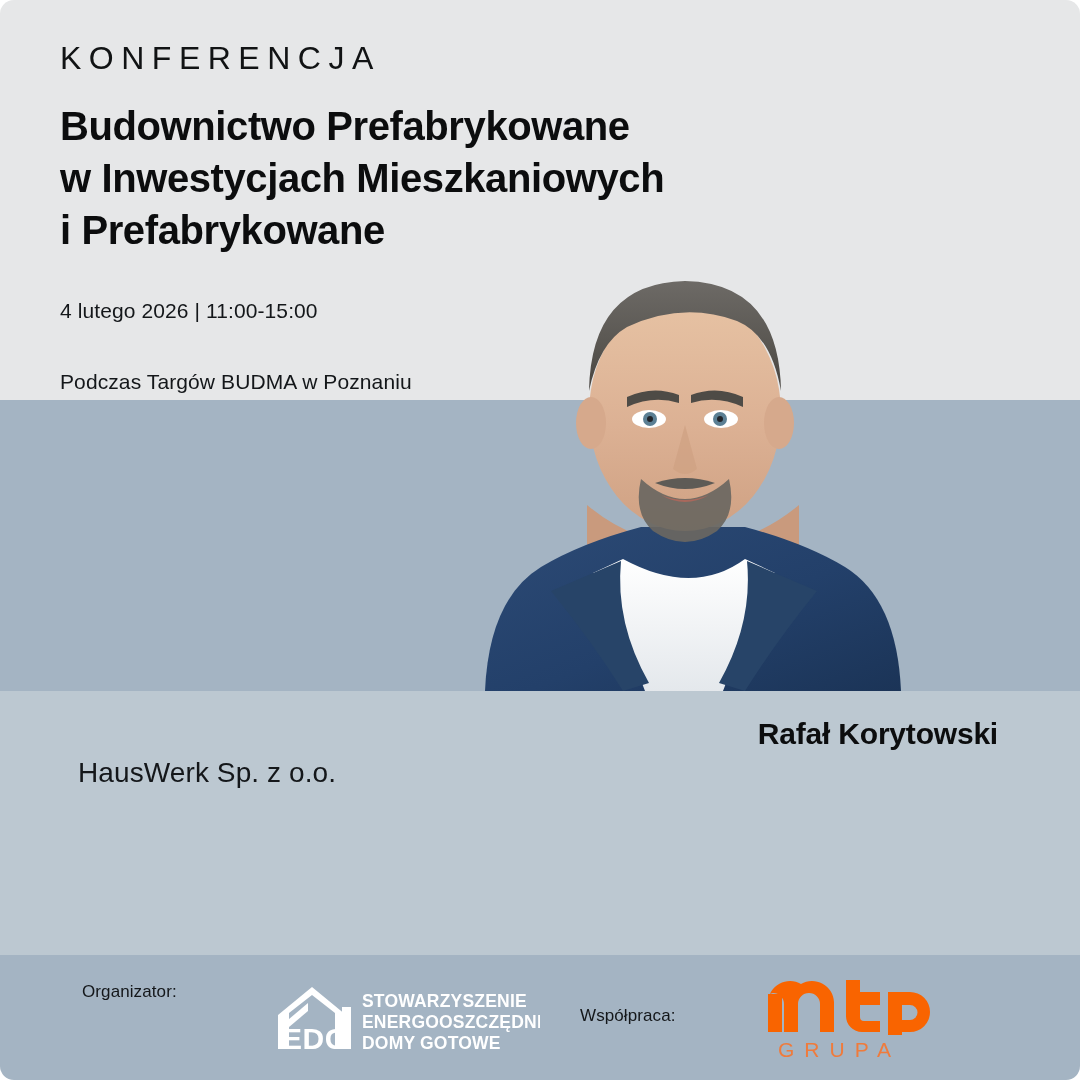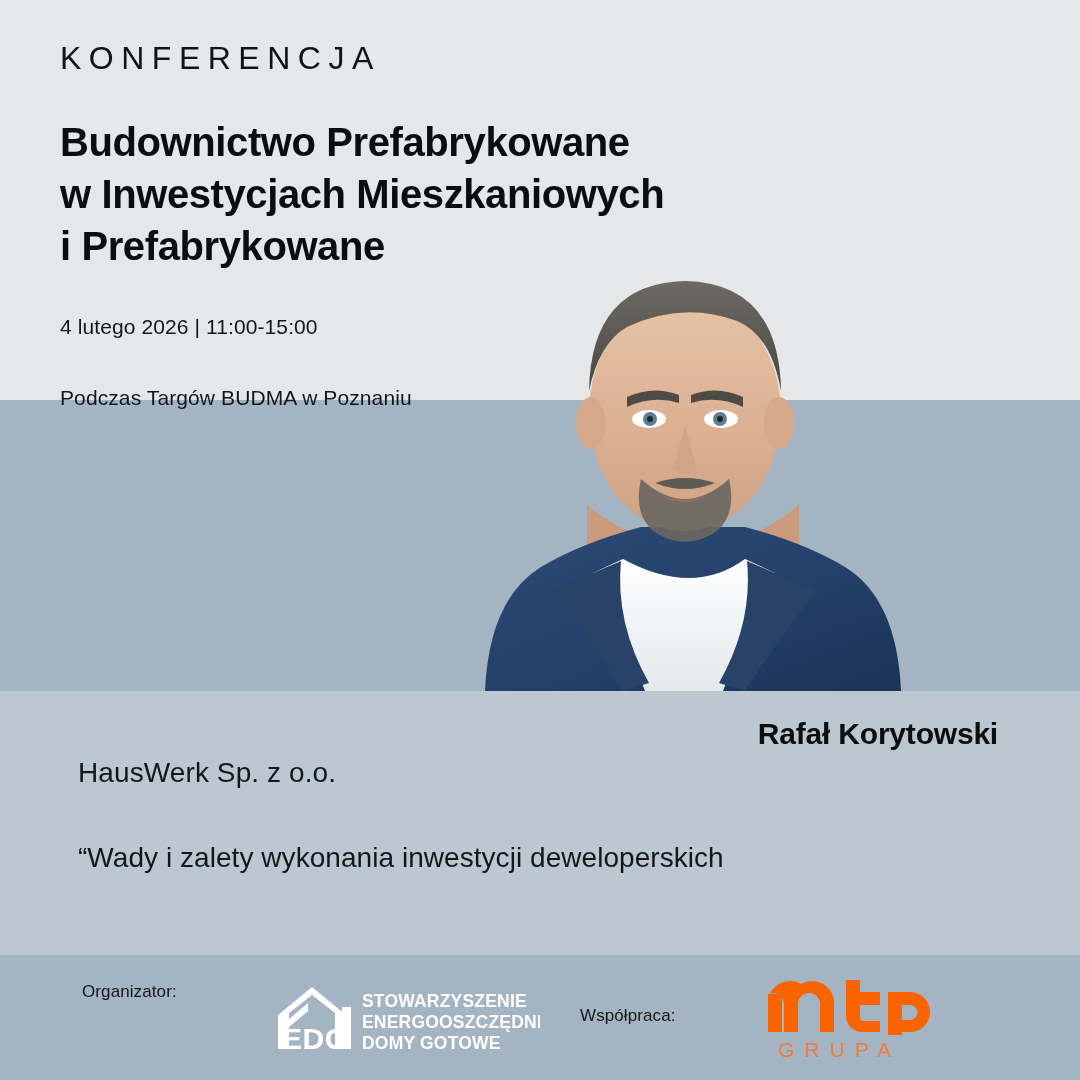--- a/index.html
+++ b/index.html
@@ -7,20 +7,21 @@
     width:1080px; height:1080px;
     font-family:"Liberation Sans", sans-serif;
     background:#ffffff;
     overflow:hidden;
   }
 
   .poster {
     position:relative;
     width:1080px; height:1080px;
     overflow:hidden;
+    border-radius:14px;
   }
 
   
   .band { position:absolute; left:0; width:1080px; }
   .band-top    { top:0;    height:400px; background:#e6e7e8; }
   .band-mid    { top:400px; height:291px; background:#a4b4c3; }
   .band-speaker{ top:691px; height:264px; background:#bcc8d1; }
   .band-footer { top:955px; height:125px; background:#a4b4c3; }
 
   
@@ -29,21 +30,21 @@
   .kicker {
     font-size:32px;
     font-weight:400;
     letter-spacing:7.5px;
     color:#111314;
     line-height:1;
     white-space:nowrap;
   }
 
   .title {
-    margin-top:42px;
+    margin-top:26px;
     font-size:40px;
     font-weight:700;
     color:#0c0d0e;
     line-height:1.30;
     letter-spacing:-0.4px;
   }
   .title .tl { display:block; white-space:nowrap; }
 
   .meta { margin-top:22px; color:#14171a; }
   .meta-line {
@@ -196,21 +197,20 @@
     <div class="meta">
       <span class="meta-line">4 lutego 2026 | 11:00-15:00</span>
       <span class="meta-line">Podczas Targów BUDMA w Poznaniu</span>
     </div>
   </div>
 
   <div class="speaker">
     <div class="speaker-name">Rafał Korytowski</div>
     <div class="speaker-company">HausWerk Sp. z o.o.</div>
     <div class="speaker-quote">
-      <span class="ql">“Wady i zalety wykonania inwestycji deweloperskich</span>
     </div>
   </div>
 
   <div class="footer">
 
     <span class="footer-label lbl-organizer">Organizator:</span>
 
     <span class="footer-label lbl-partner">Współpraca:</span>
 
     <div class="sedg-logo">

